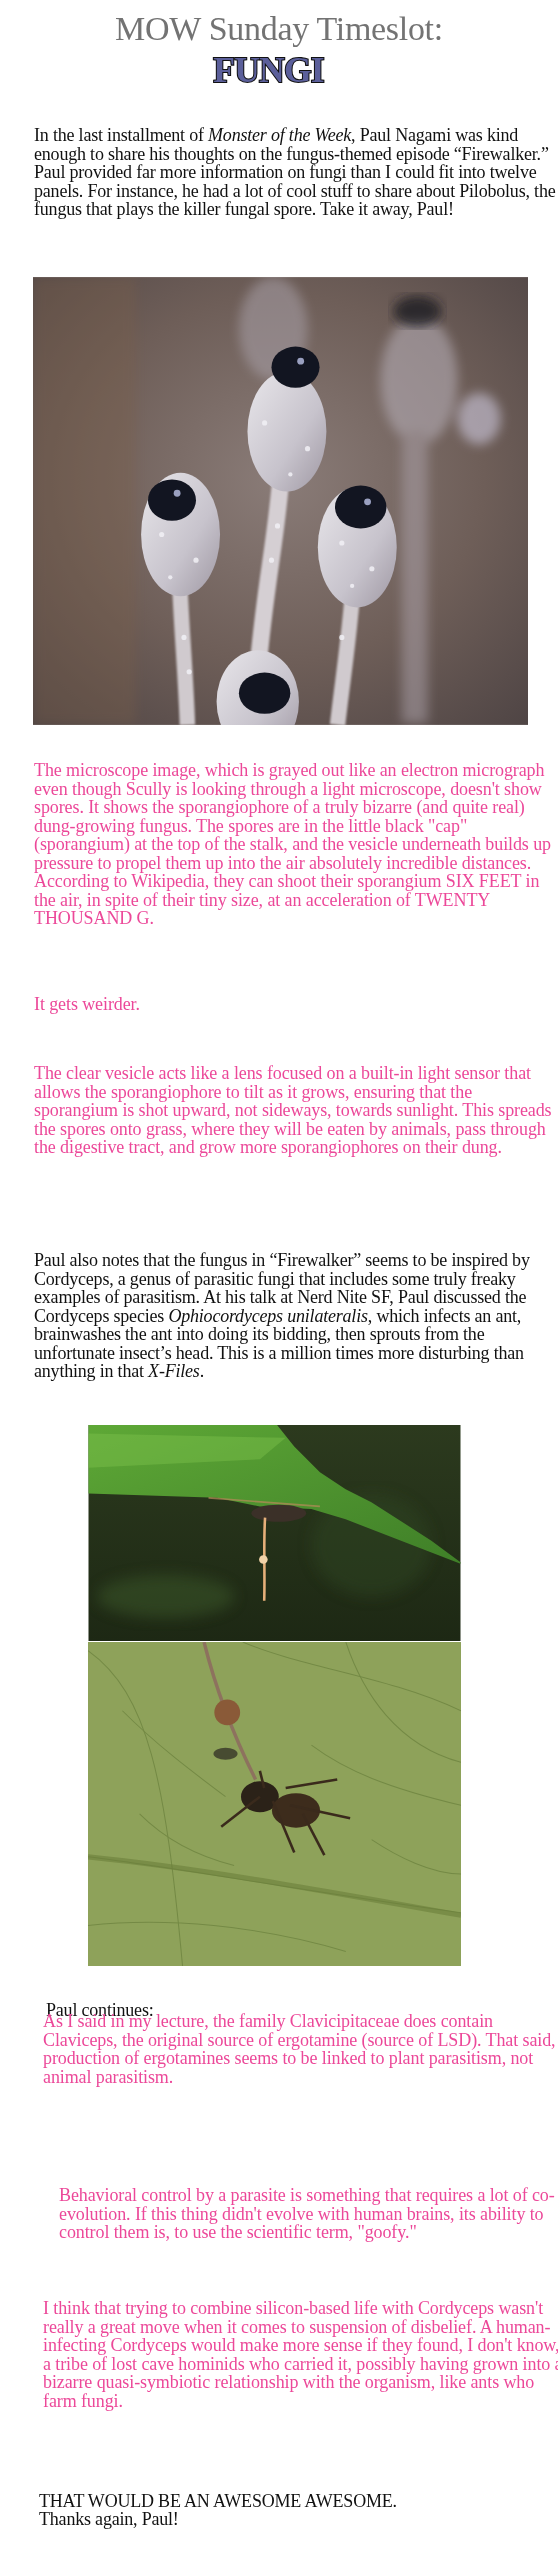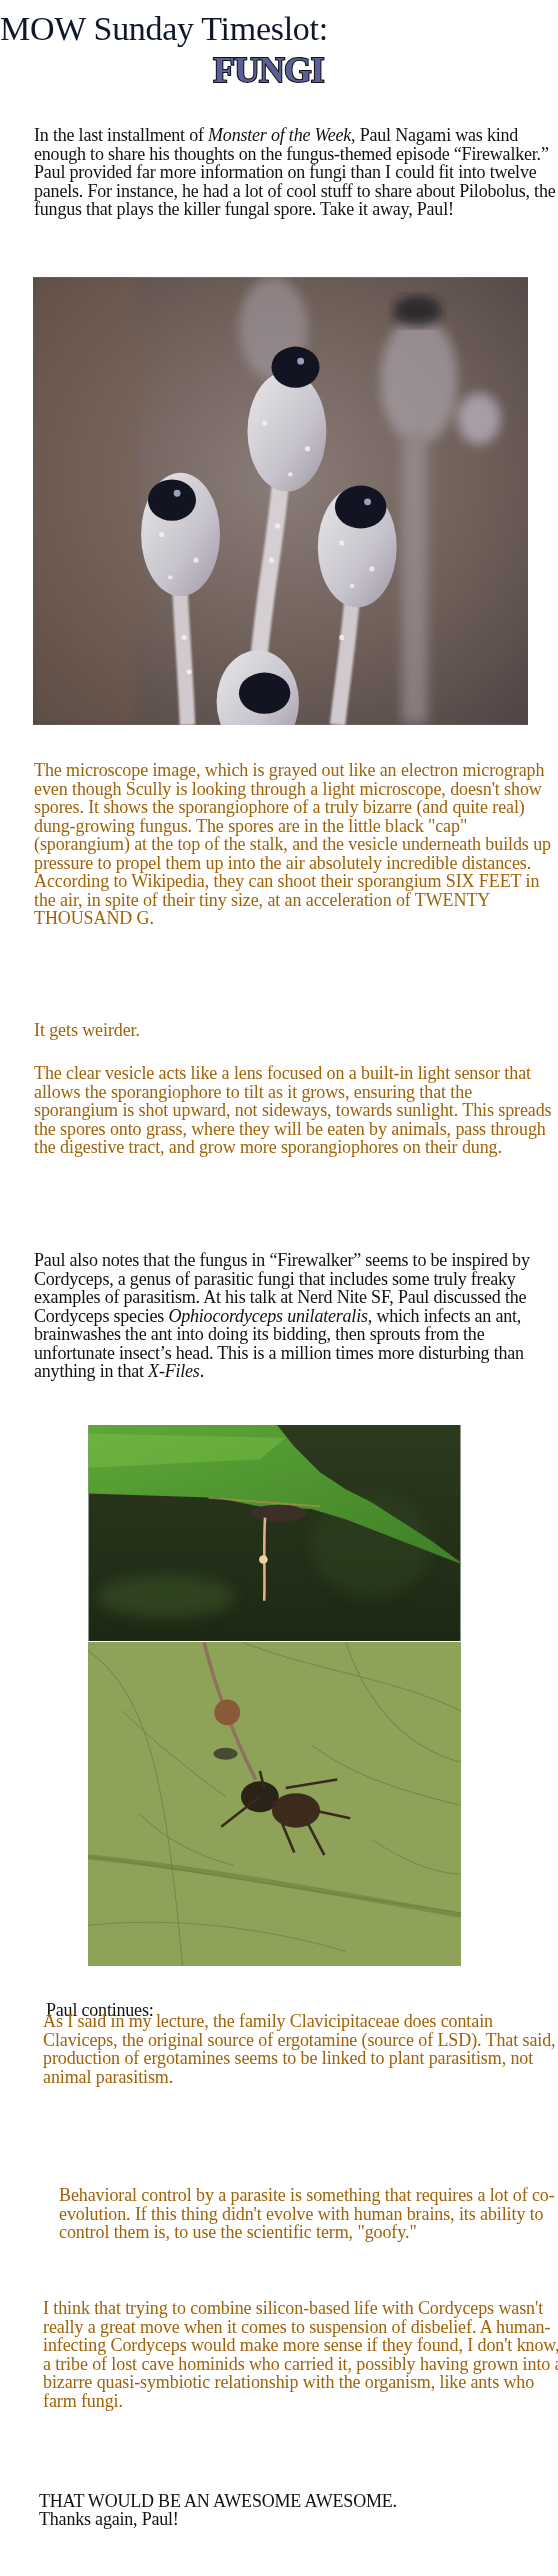--- a/index.html
+++ b/index.html
@@ -1,23 +1,23 @@
 <!DOCTYPE html>
 <html style="font-size:13.7px"><head>
 <meta charset="utf-8">
 <style>
   html, body { margin: 0; padding: 0; background: #ffffff; }
   body { width: 558px; height: 2576px; position: relative; overflow: hidden;
          font-family: "Liberation Serif", "DejaVu Serif", serif; color: #111; }
   .abs { position: absolute; }
-  .title { left: 0; width: 558px; top: 8.6px; font-size: 34px; line-height: 39px; color: #0f172a; letter-spacing: -0.3px; }
+  .title { left: 0; width: 558px; top: 8.6px; text-align: center; font-size: 34px; line-height: 39px; color: #737373; letter-spacing: -0.3px; }
   .logo { left: 0; width: 536px; top: 50px; text-align: center; }
   .logo svg { display: inline-block; }
   .black { color: #111; font-size: 18px; line-height: 18.5px; letter-spacing: -0.2px; }
-  .blue { color: #a16207; font-size: 18px; line-height: 18.5px; letter-spacing: -0.1px; }
+  .blue { color: #ec4899; font-size: 18px; line-height: 18.5px; letter-spacing: -0.1px; }
   .photo { overflow: hidden; }
   p { margin: 16px; }
   i { font-style: italic; }
 </style>
 </head>
 <body>
 
 <div class="abs title">MOW Sunday Timeslot:</div>
 <div class="abs logo">
   <svg width="137" height="39" viewBox="0 0 160 46">
@@ -90,21 +90,21 @@
       <circle cx="176" cy="420" r="3"></circle>
         <circle cx="182" cy="460" r="3"></circle>
         <circle cx="360" cy="420" r="3"></circle>
       <circle cx="285" cy="290" r="3"></circle>
         <circle cx="278" cy="330" r="3"></circle>
     </g>
   </svg>
 </div>
 
 <p class="abs blue" style="left:18px; top:745px; width:524px;">The microscope image, which is grayed out like an electron micrograph even though Scully is looking through a light microscope, doesn't show spores. It shows the sporangiophore of a truly bizarre (and quite real) dung-growing fungus. The spores are in the little black "cap" (sporangium) at the top of the stalk, and the vesicle underneath builds up pressure to propel them up into the air absolutely incredible distances. According to Wikipedia, they can shoot their sporangium SIX FEET in the air, in spite of their tiny size, at an acceleration of TWENTY THOUSAND G.</p>
-<p class="abs blue" style="left:18px; top:1005px; width:524px;">It gets weirder.</p>
+<p class="abs blue" style="left:18px; top:979px; width:524px;">It gets weirder.</p>
 <p class="abs blue" style="left:18px; top:1048px; width:524px;">The clear vesicle acts like a lens focused on a built-in light sensor that allows the sporangiophore to tilt as it grows, ensuring that the sporangium is shot upward, not sideways, towards sunlight. This spreads the spores onto grass, where they will be eaten by animals, pass through the digestive tract, and grow more sporangiophores on their dung.</p>
 
 <p class="abs black" style="left:18px; top:1235px; width:532px;"><span>Paul also notes that the fungus in “Firewalker” seems to be inspired by Cordyceps, a genus of parasitic fungi that includes some truly freaky examples of parasitism. At his talk at Nerd Nite SF, Paul discussed the Cordyceps species </span><i>Ophiocordyceps unilateralis</i><span>, which infects an ant, brainwashes the ant into doing its bidding, then sprouts from the unfortunate insect’s head.  This is a million times more disturbing than anything in that </span><i>X-Files</i><span>.</span></p>
 
 <div class="abs photo" style="left:88px; top:1425px; width:373px; height:216px;">
   <svg width="373" height="216" viewBox="0 0 434 252">
     <defs>
       <linearGradient id="forest" x1="0" y1="0" x2="0" y2="1">
         <stop offset="0%" stop-color="#2c3a1e"></stop>
         <stop offset="100%" stop-color="#1d2814"></stop>

